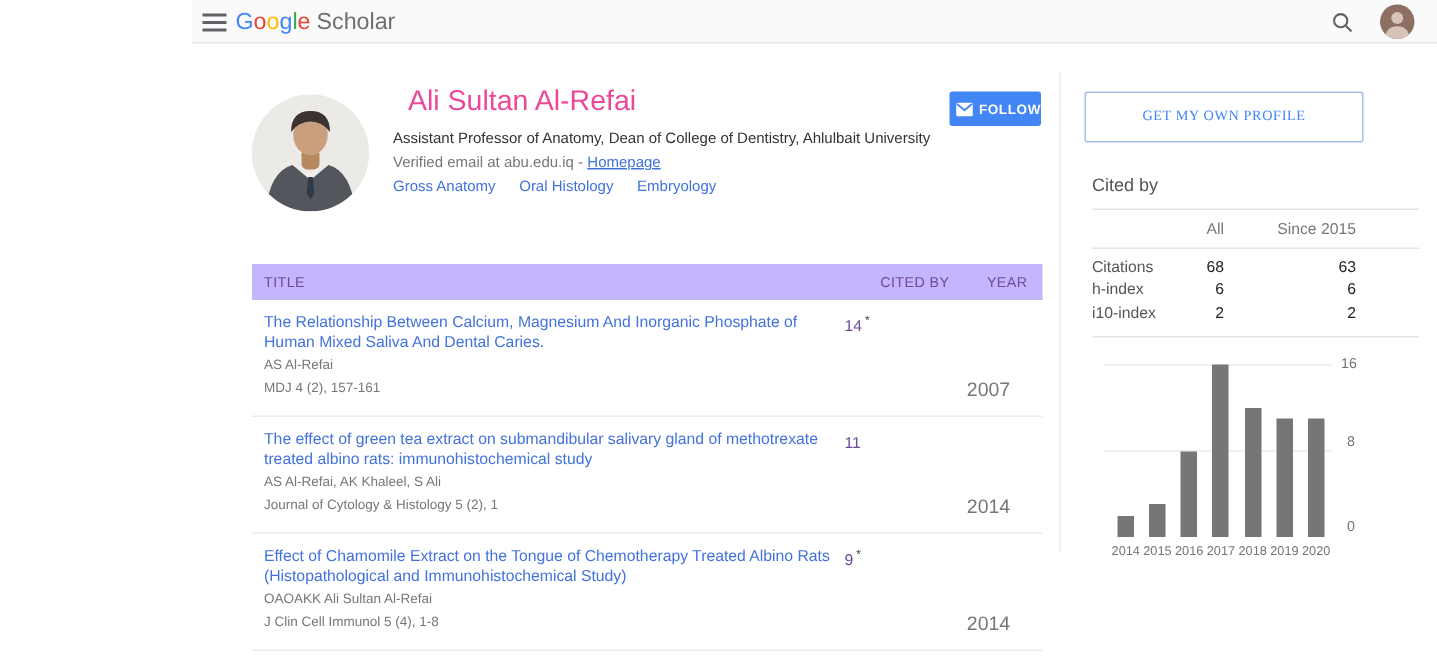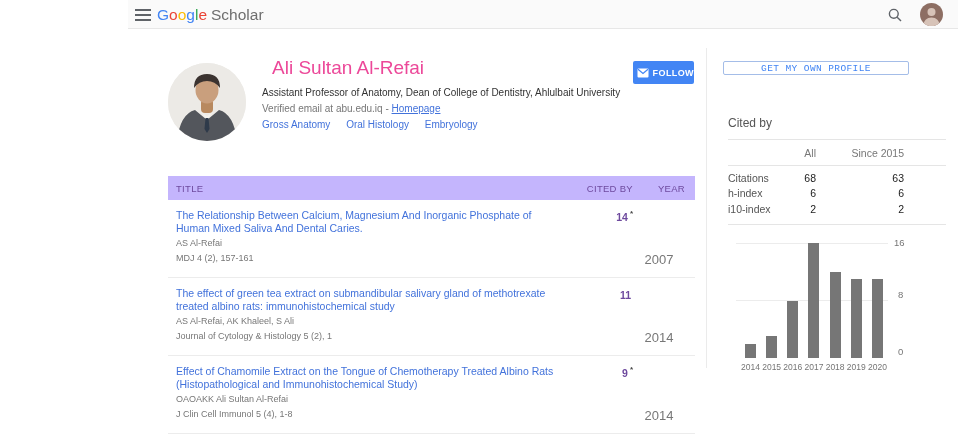--- a/index.html
+++ b/index.html
@@ -39,41 +39,41 @@
   .p-interests { position:absolute; left:262px; top:119px; font-size:10px; }
   .p-interests .tag { margin-right:13px; }
   .follow-btn {
     position:absolute; left:633px; top:61px; width:61px; height:23px;
     background:#4285f4; border:none; border-radius:2px; color:#fff;
     font-size:9px; font-weight:bold; letter-spacing:.4px;
     display:flex; align-items:center; justify-content:flex-end; gap:4px; cursor:pointer;
     font-family:inherit;
   }
   .getprofile-btn {
-    position:absolute; left:723px; top:61px; width:186px; height:14px;
+    position:absolute; left:723px; top:61px; width:186px; height:34px;
     background:#fff; border:1px solid #a4bde8; border-radius:2px; color:#4285f4;
     font-size:9.5px; letter-spacing:.4px; text-align:center; cursor:pointer;
-    font-family:Liberation Mono, monospace;
+    font-family:Liberation Serif, serif;
   }
   .v-divider { position:absolute; left:706px; top:48px; width:1px; height:320px; background:#ebebeb; }
   
   .pub-table { position:absolute; left:168px; top:176px; width:527px; }
   .pub-head {
     display:grid; grid-template-columns:1fr 70px 52px; align-items:center;
     height:24px; background:#c4b5fd; padding:0 10px 0 8px;
     font-size:9.5px; color:#6e4a9e; letter-spacing:.3px;
   }
   .pub-head .c2,.pub-head .c3 { text-align:right; cursor:pointer; }
   .pub-row {
     display:grid; grid-template-columns:1fr 70px 52px;
     padding:9px 10px 10px 8px; border-bottom:1px solid #ececec;
   }
   .pub-title { font-size:10.5px; line-height:13px; color:#4272db; cursor:pointer; }
   .pub-meta { font-size:9px; line-height:11.5px; color:#777; margin-top:3px; }
-  .pub-cited { text-align:right; font-size:10.5px; color:#6e4a9e;font-weight:bold; }
+  .pub-cited { font-size:10.5px; color:#6e4a9e; }
   .pub-cited .num { cursor:pointer; }
   .pub-cited sup { font-size:8px; color:#444; margin-left:2px; cursor:pointer; }
   .pub-year { text-align:center; font-size:13px; color:#777;margin-top:43px; }
   
   .cited-by { position:absolute; left:728px; top:116px; width:218px; }
   .cb-title { font-size:12px; color:#555; margin-bottom:9px; }
   .cb-hr { border-top:1px solid #e5e5e5; }
   .cb-grid { display:grid; grid-template-columns:1fr 40px 88px; width:176px; font-size:10.5px; }
   .cb-grid .v { text-align:right; }
   .cb-headrow { height:25px; align-items:center; color:#777; }

